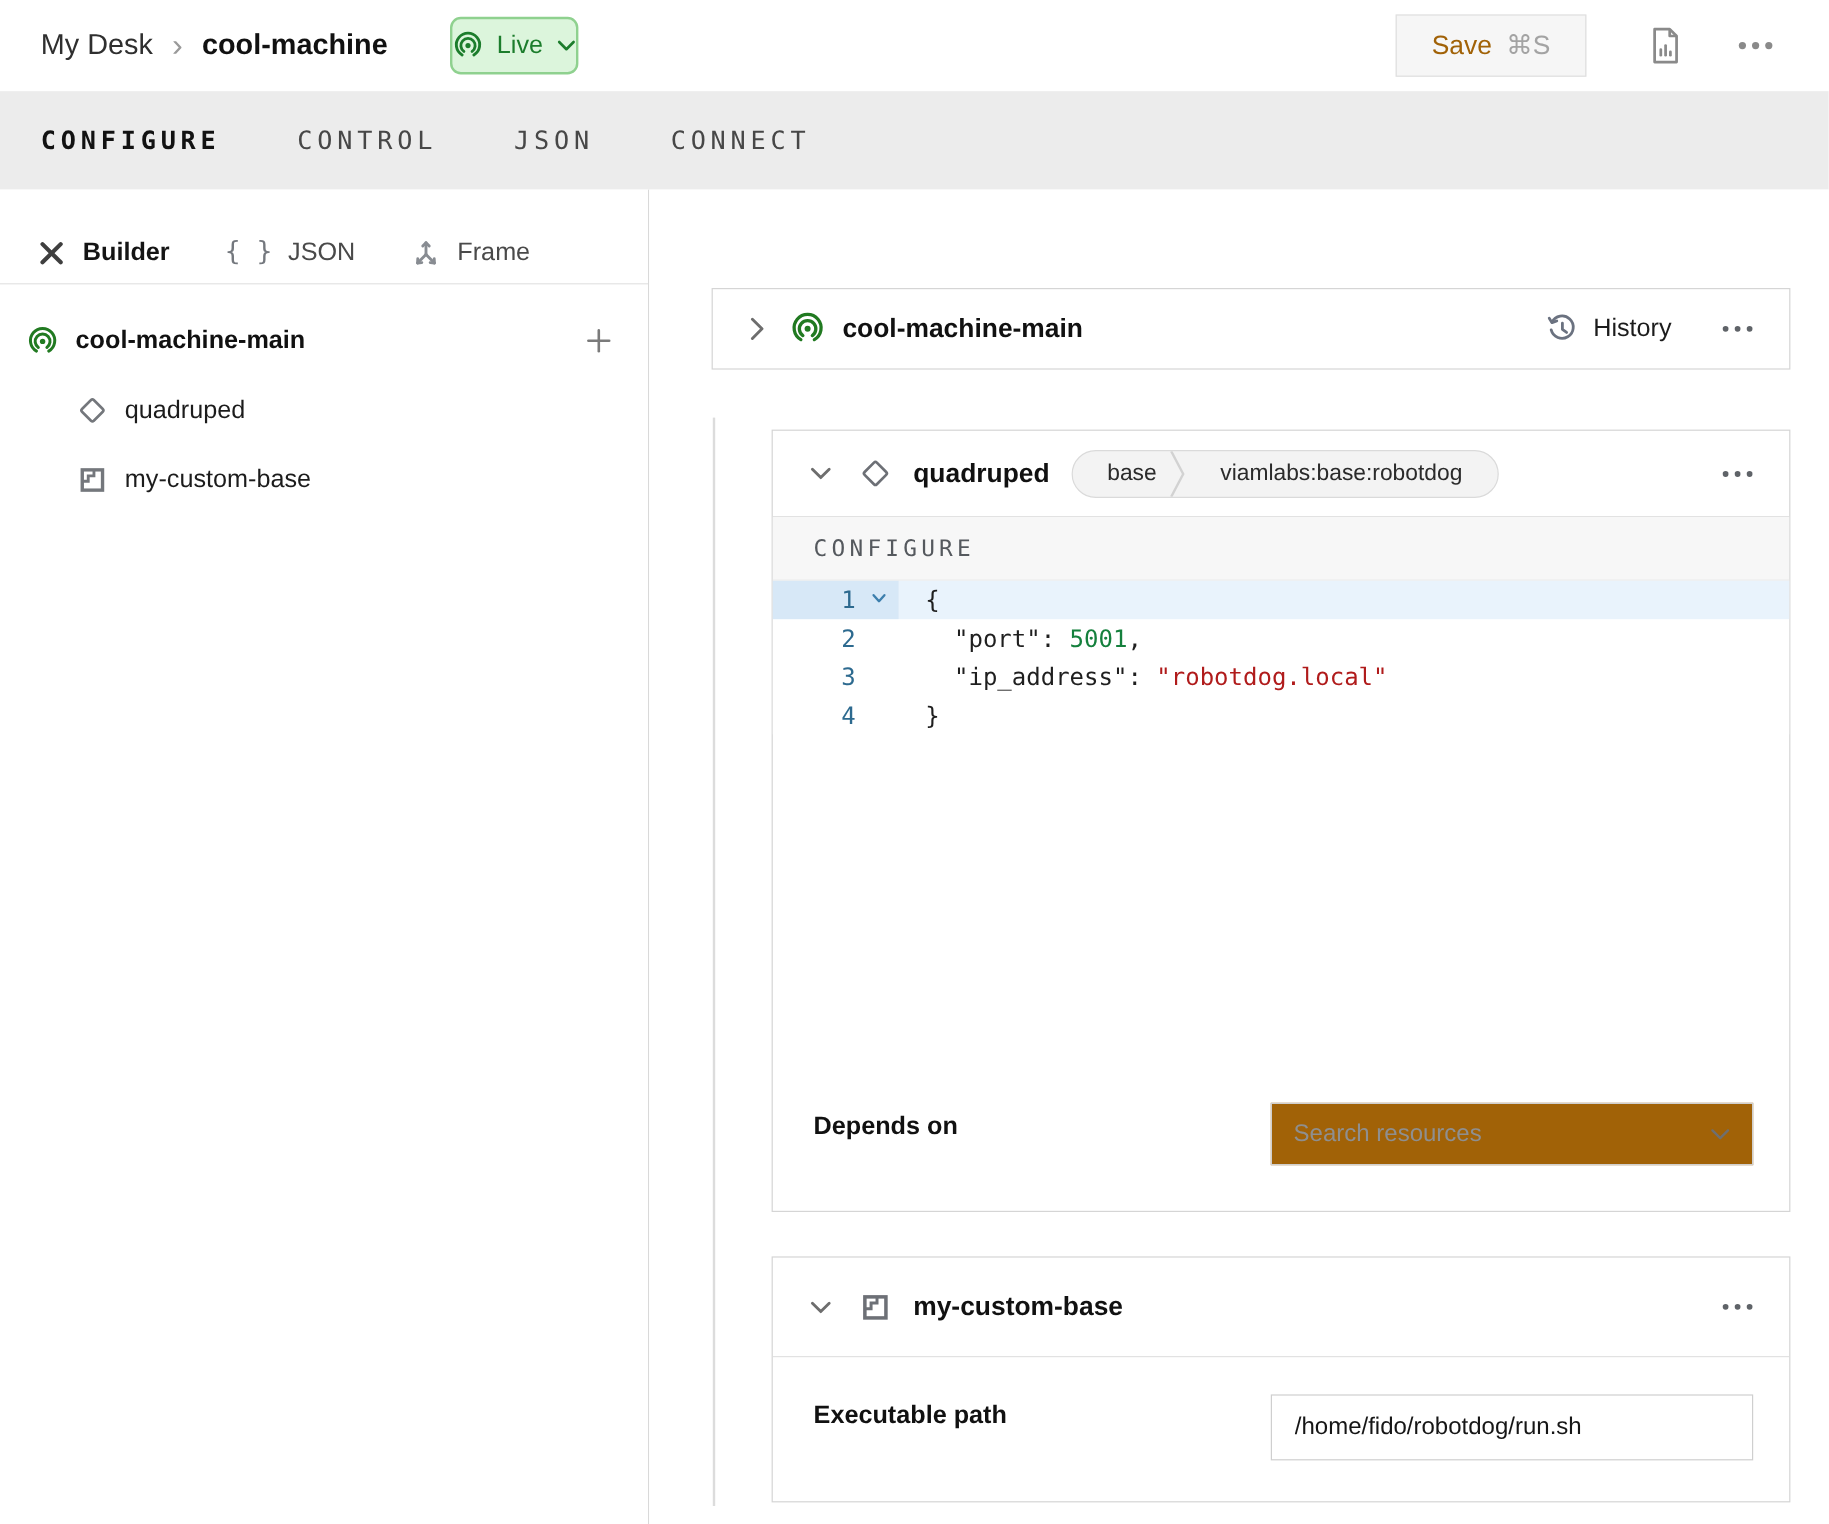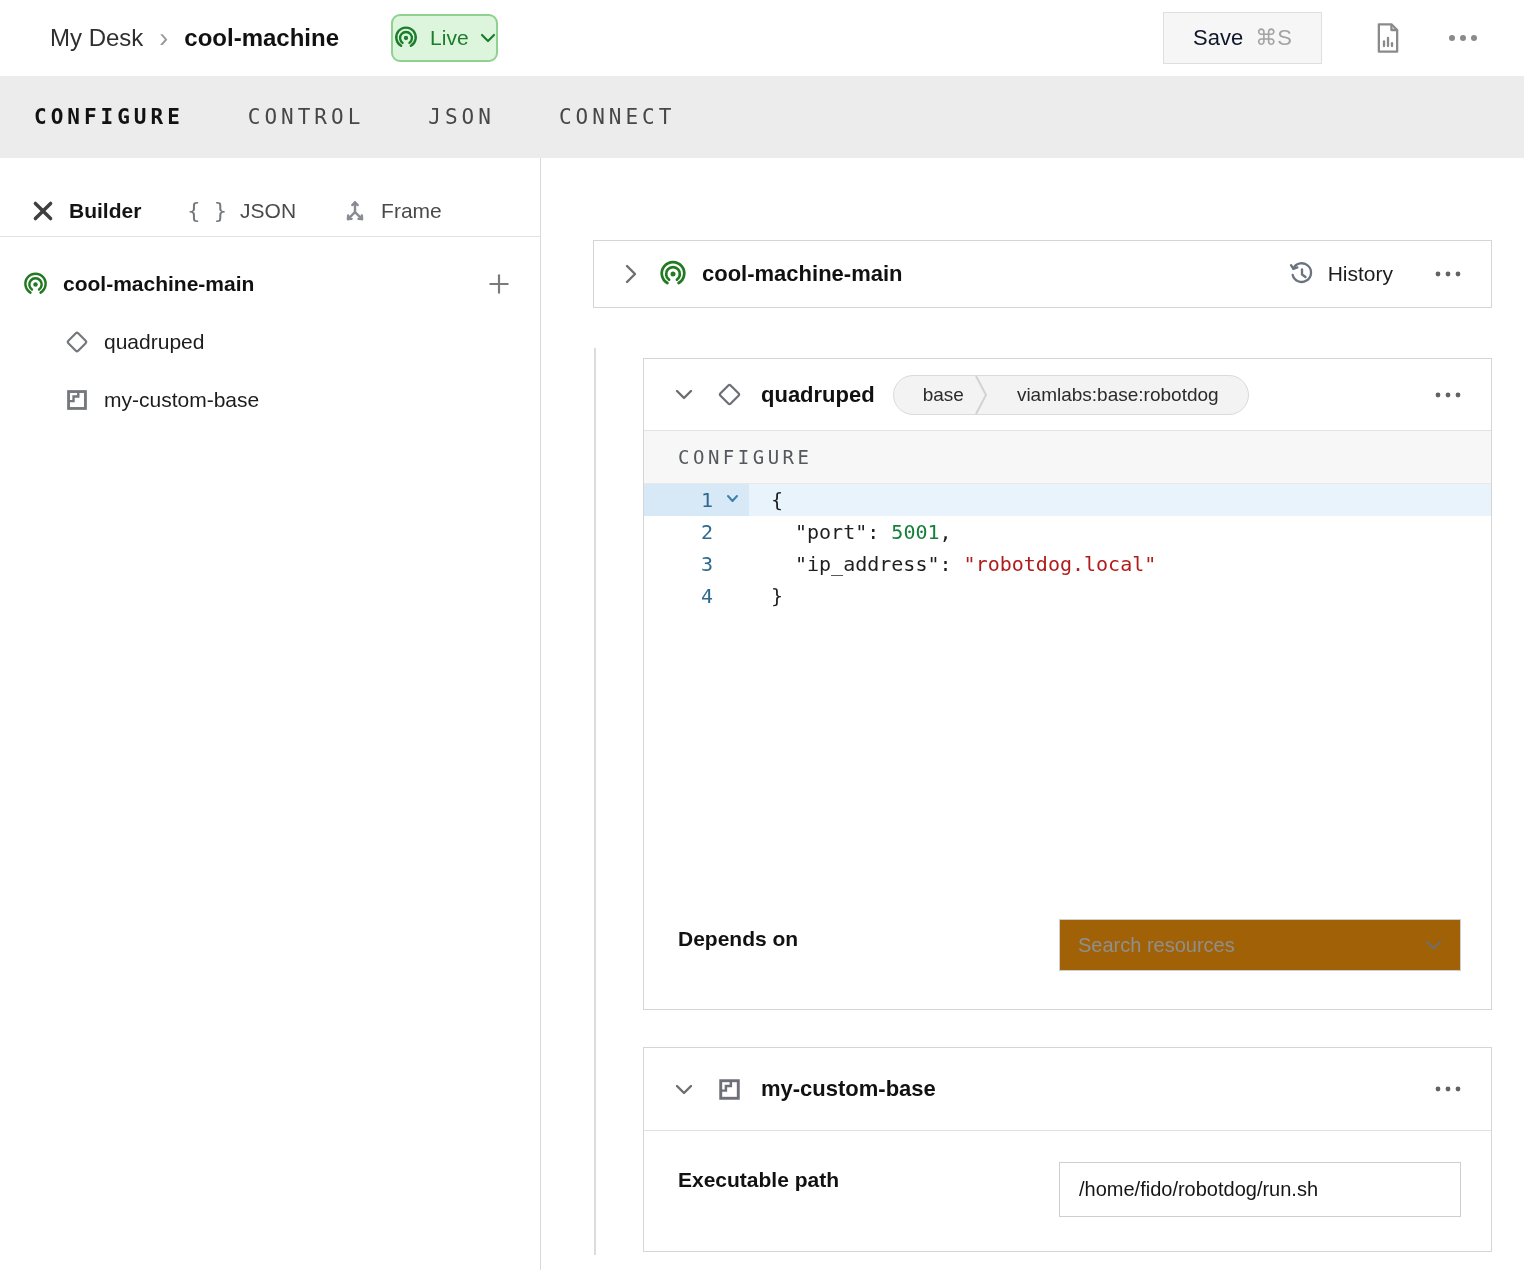--- a/index.html
+++ b/index.html
@@ -1,32 +1,32 @@
 <!DOCTYPE html>
 <html style="--live-green-bg: #dcf5dc; --live-green-border: #8fd18f; --live-green-text: #1c7d2c; --machine-icon-green: #217a21; --code-number-green: #15803d; --code-string-red: #b01b1b; --code-gutter-blue: #2d6a8f; --line-highlight: #e9f3fc;"><head>
 <meta charset="utf-8">
 <style>
   * { margin:0; padding:0; box-sizing:border-box; }
   html,body { width:1524px; height:1270px; background:#fff; overflow:hidden;
     font-family:"Liberation Sans", sans-serif; color:#1f1f1f; }
   svg { display:block; }
 
   
-  .header { height:76px; display:flex; align-items:center; padding:0 46px 0 34px; background:#fff;margin-left:16px; }
+  .header { height:76px; display:flex; align-items:center; padding:0 46px 0 34px; background:#fff; }
   .crumb-root { font-size:24px; color:#2f2f2f; cursor:pointer; }
   .crumb-sep { font-size:27px; color:#9a9a9a; margin:0 16px; line-height:1; }
   .crumb-current { font-size:24px; font-weight:700; color:#111; }
   .live-badge { margin-left:52px; height:48px; display:flex; align-items:center; gap:11px; padding:0 0;
     background:var(--live-green-bg,#dcf5dc); border:2px solid var(--live-green-border,#8fd18f);
     border-radius:9px; color:var(--live-green-text,#1c7d2c); cursor:pointer;text-align:center; }
   .live-badge .lbl { font-size:21px; }
   .hdr-right { margin-left:auto; display:flex; align-items:center; }
   .save-btn { height:52px; min-width:159px; display:flex; align-items:center; justify-content:center; gap:12px;
     background:#f6f6f6; border:1px solid #dfdfdf; cursor:pointer; padding:0 22px; }
-  .save-btn .s-label { font-size:22px; color:#0f172a; }
+  .save-btn .s-label { font-size:22px; color:#a16207; }
   .save-btn .s-short { font-size:22px; color:#a3a3a3; }
   .icon-btn { background:none; border:none; cursor:pointer; padding:0; }
   .doc-btn { margin-left:52px; }
   .hdr-dots { margin-left:46px; }
 
   
   .tabbar { height:82px; background:#ececec; display:flex; align-items:center; gap:64px; padding-left:34px; }
   .tab { font-family:"DejaVu Sans Mono", monospace; font-size:21px; letter-spacing:4px;
     color:#474747; background:none; border:none; cursor:pointer; }
   .tab.active { font-weight:700; color:#121212; }

